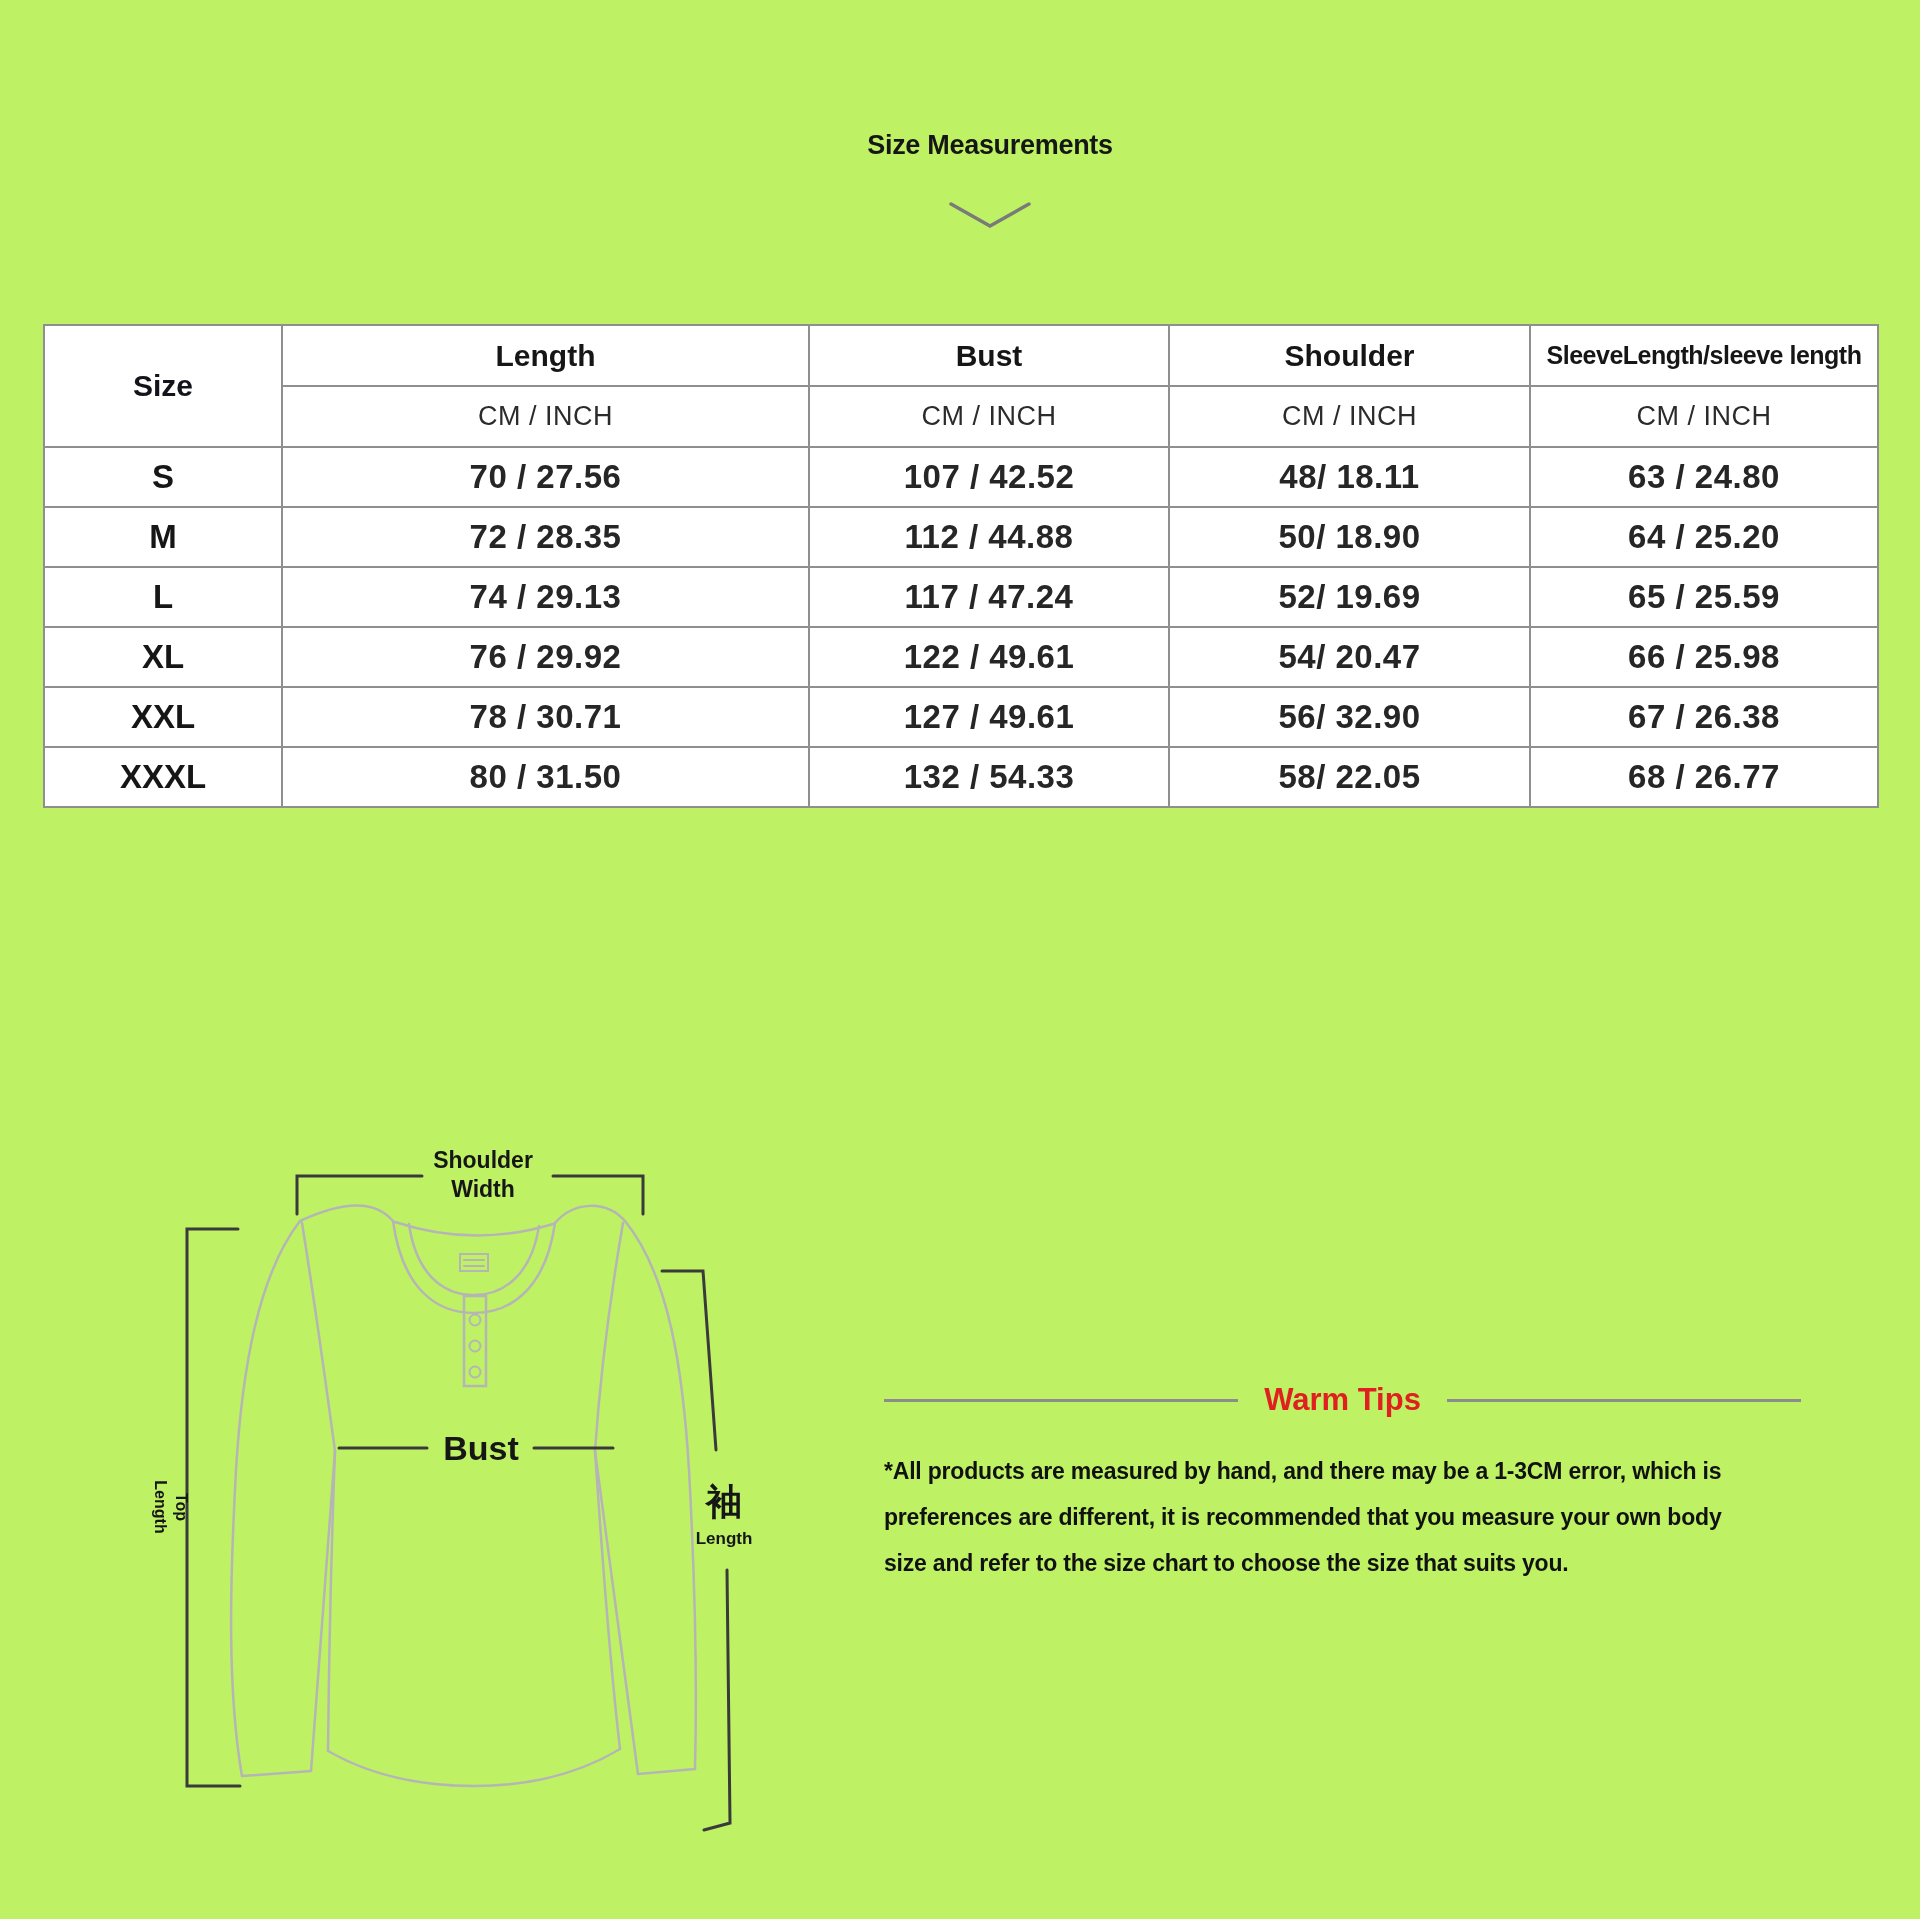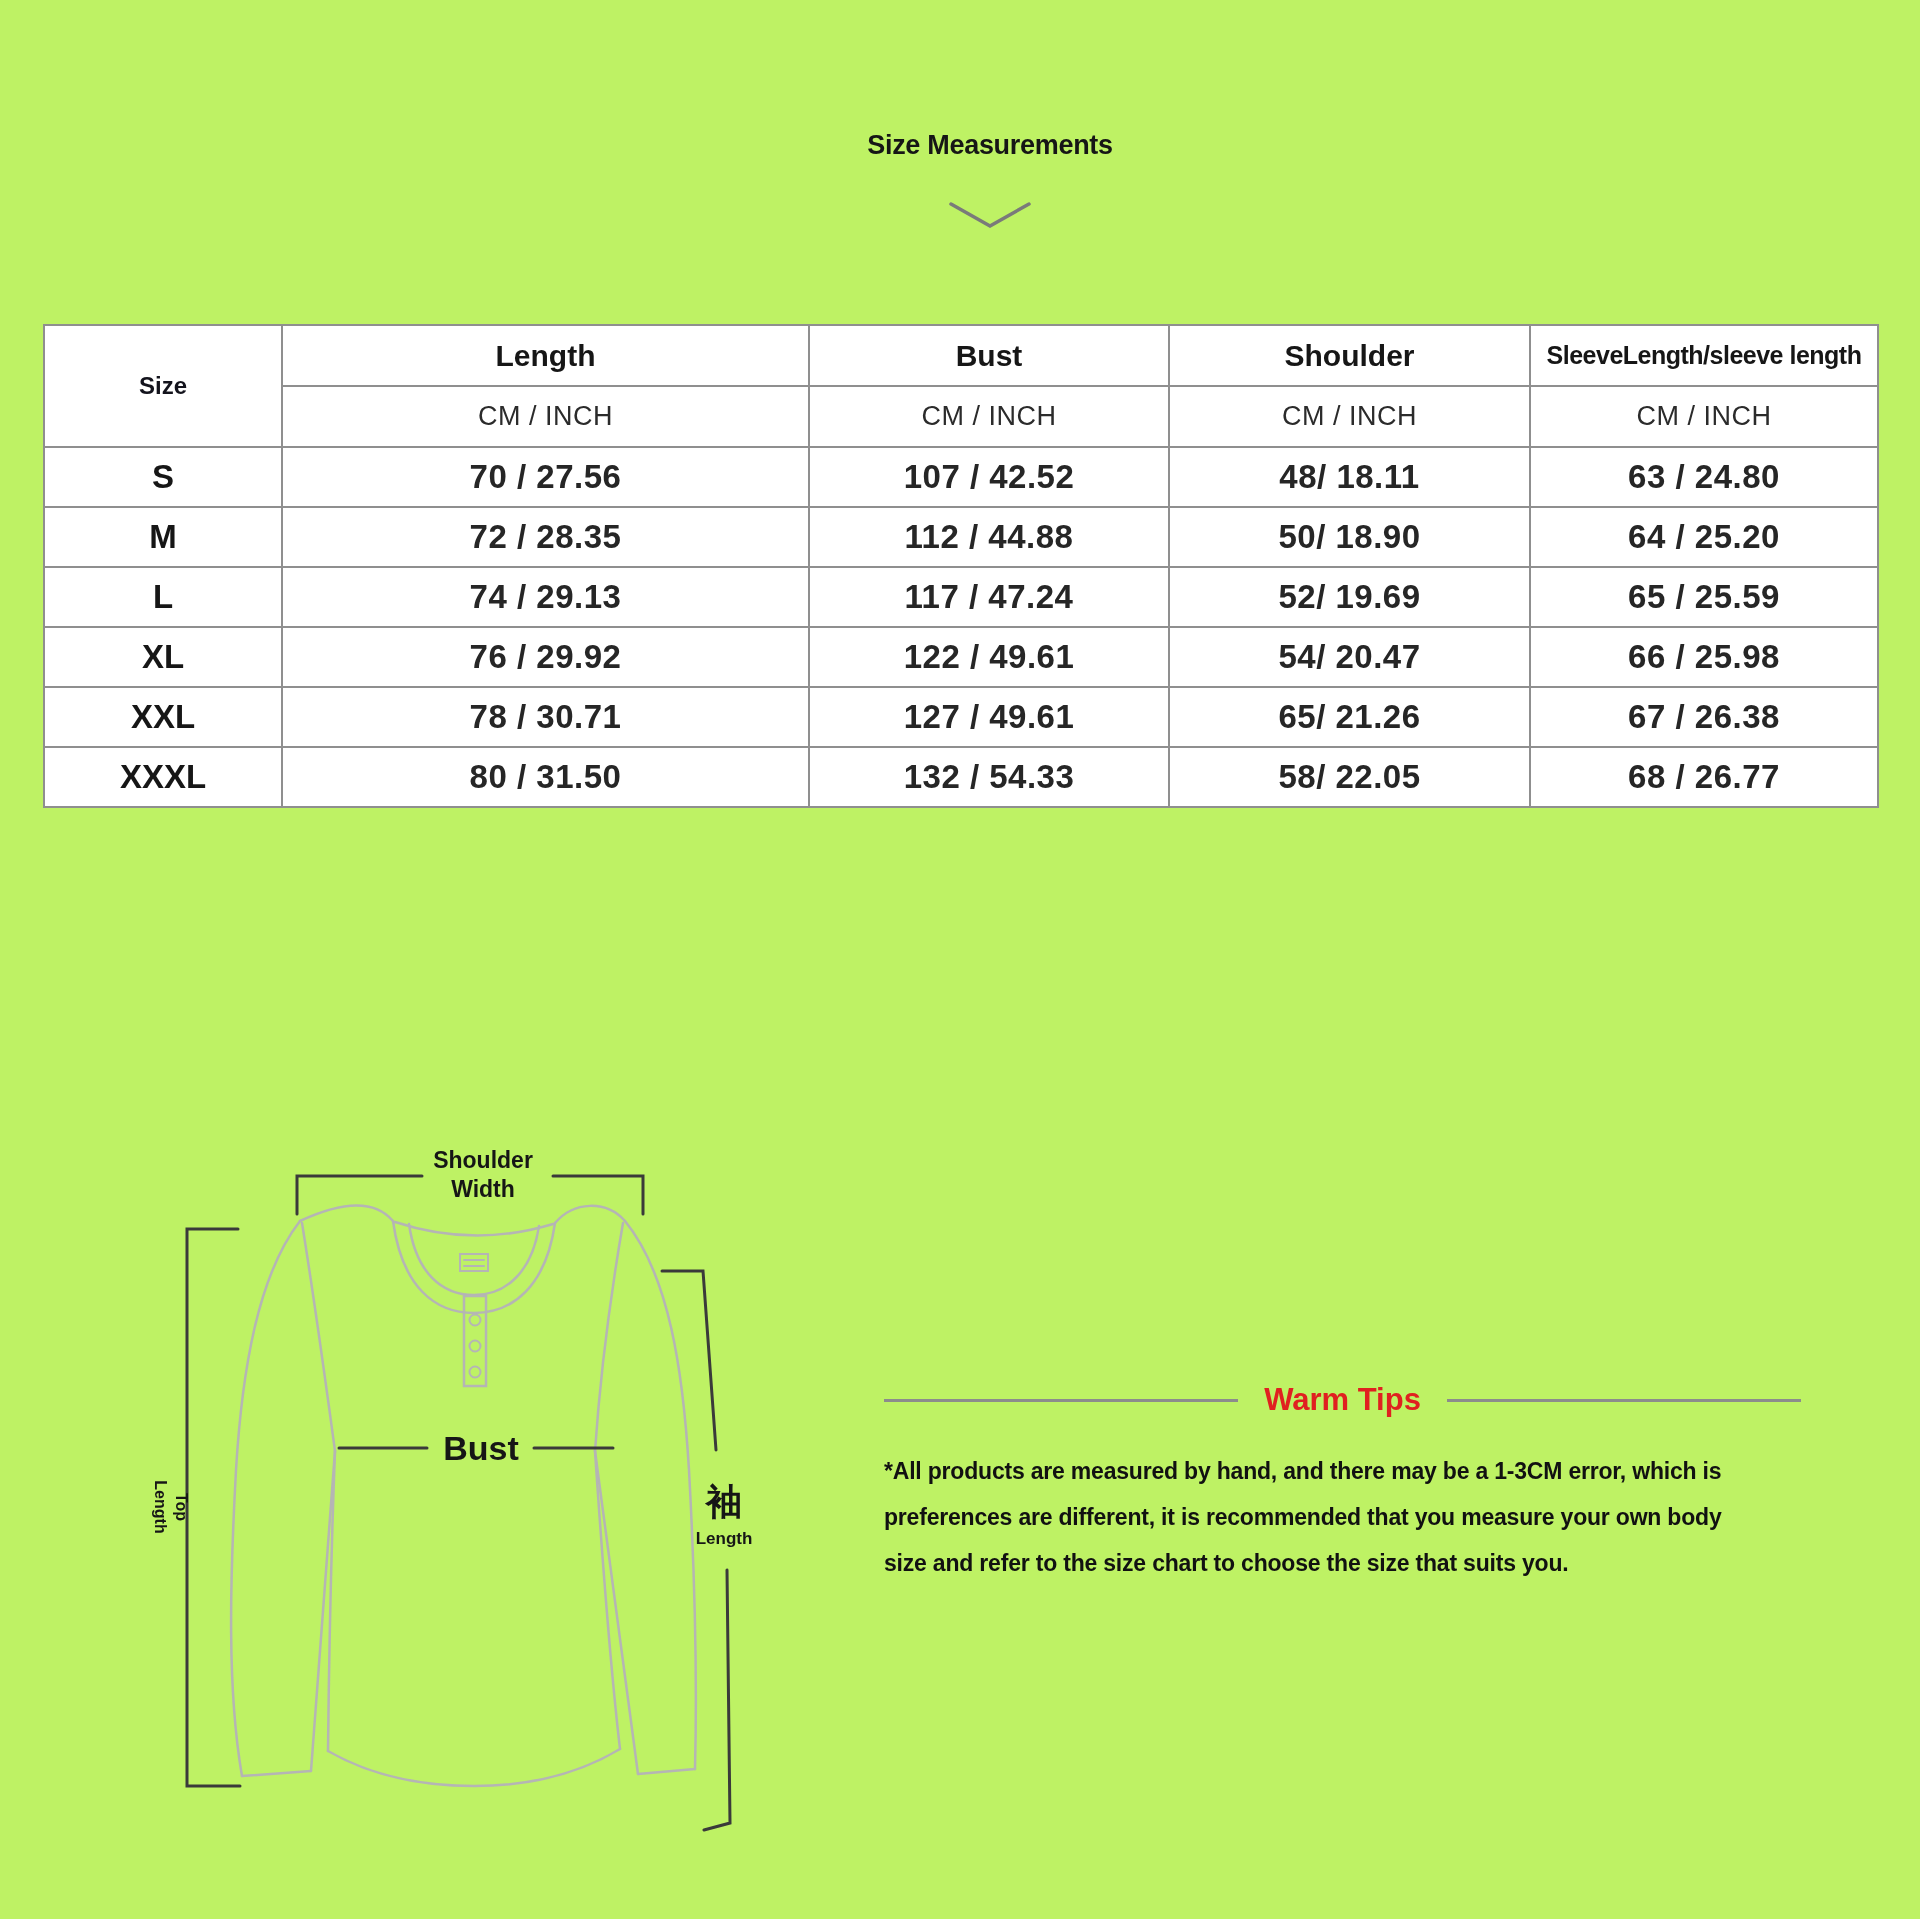--- a/index.html
+++ b/index.html
@@ -22,21 +22,21 @@
     position:absolute;left:43px;top:324px;
     width:1834px;border-collapse:collapse;table-layout:fixed;
     background:#ffffff;
   }
   table.size-table td,table.size-table th{
     border:2px solid #8f8f8f;
     text-align:center;vertical-align:middle;
     padding:0;
   }
   th.main-head{height:59px;font-size:30px;font-weight:700;color:#161616;}
-  th.size-head{font-size:24px;font-weight:700;color:#13131c;}
+  th.size-head{font-size:30px;font-weight:700;color:#13131c;}
   th.sleeve-head{font-size:25px;letter-spacing:-0.5px;}
   td.unit-cell{height:59px;font-size:27px;font-weight:400;color:#2b2b2b;letter-spacing:0.5px;}
   td.size-cell{height:58px;font-size:33px;font-weight:700;color:#161616;}
   td.val-cell{height:58px;font-size:33px;font-weight:700;color:#262626;letter-spacing:0.5px;}
   
   .diagram-wrap{position:absolute;left:130px;top:1110px;width:630px;height:740px;}
   
   .tips-head{
     position:absolute;left:884px;top:1382px;width:917px;
     display:flex;align-items:center;gap:26px;text-align:right;
@@ -109,21 +109,21 @@
         <td class="size-cell">XL</td>
         <td class="val-cell">76 / 29.92</td>
         <td class="val-cell">122 / 49.61</td>
         <td class="val-cell">54/ 20.47</td>
         <td class="val-cell">66 / 25.98</td>
       </tr>
       <tr>
         <td class="size-cell">XXL</td>
         <td class="val-cell">78 / 30.71</td>
         <td class="val-cell">127 / 49.61</td>
-        <td class="val-cell">65/ 21.26</td>
+        <td class="val-cell">56/ 32.90</td>
         <td class="val-cell">67 / 26.38</td>
       </tr>
       <tr>
         <td class="size-cell">XXXL</td>
         <td class="val-cell">80 / 31.50</td>
         <td class="val-cell">132 / 54.33</td>
         <td class="val-cell">58/ 22.05</td>
         <td class="val-cell">68 / 26.77</td>
       </tr>
     </tbody>

